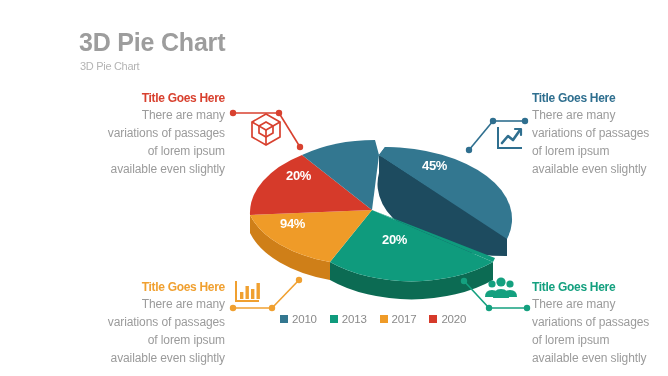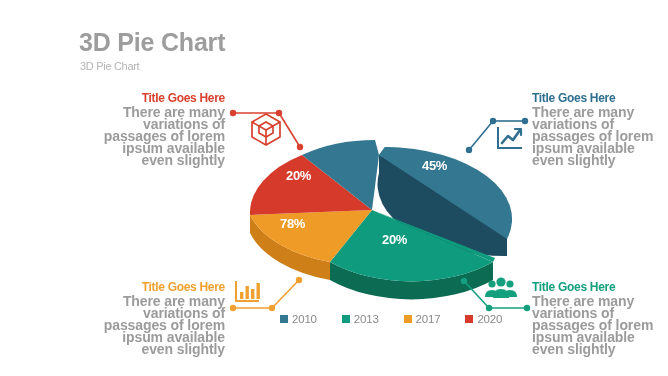--- a/index.html
+++ b/index.html
@@ -20,42 +20,42 @@
     font-size:11px;color:#b4b4b4;letter-spacing:-0.3px;
   }
 
   
   .callout{position:absolute;width:126px;}
   .callout .c-title{
     font-size:12px;font-weight:bold;letter-spacing:-0.3px;line-height:13px;
     margin-bottom:1px;
   }
   .callout .c-body{
-    font-size:14px;color:#9b9b9b;line-height:12px;letter-spacing:-0.1px;font-weight:bold;
+    font-size:12px;color:#9b9b9b;line-height:18px;letter-spacing:-0.1px;
   }
   .callout.right-text{text-align:right;}
   .callout.left-text{text-align:left;}
 
   .co-tl{left:62px;top:92px;}
   .co-tr{left:495px;top:92px;}
   .co-bl{left:62px;top:281px;}
   .co-br{left:495px;top:281px;}
 
   .co-tl .c-title{color:#d8412f;}
   .co-bl .c-title{color:#f0a030;}
   .co-tr .c-title{color:#2f6f8f;}
   .co-br .c-title{color:#14a07f;}
 
   
   .overlay{position:absolute;left:0;top:0;width:668px;height:376px;}
 
   
   .legend{
     position:absolute;left:243px;top:313px;
-    display:flex;align-items:center;gap:25px;
+    display:flex;align-items:center;gap:13px;
   }
   .legend-item{display:flex;align-items:center;gap:4px;}
   .legend-sw{width:8px;height:8px;display:block;}
   .legend-lbl{font-size:11.5px;color:#8a8a8a;letter-spacing:-0.2px;}
 
   
   .pie-label{
     position:absolute;color:#fff;font-size:13px;font-weight:bold;
     letter-spacing:-0.3px;
   }
@@ -158,21 +158,21 @@
       <circle cx="473" cy="284" r="3.6"></circle>
       <path d="M 448 297 q 0 -7 7 -7 q 7 0 7 7 Z"></path>
       <path d="M 466 297 q 0 -7 7 -7 q 7 0 7 7 Z"></path>
       <circle cx="464" cy="282" r="4.6"></circle>
       <path d="M 456 298 q 0 -9 8 -9 q 8 0 8 9 Z"></path>
     </g>
   </svg>
 
   <div class="pie-label" style="left:385px;top:158px;text-align:center;">45%</div>
   <div class="pie-label" style="left:345px;top:232px;">20%</div>
-  <div class="pie-label" style="left:243px;top:216px;">78%</div>
+  <div class="pie-label" style="left:243px;top:216px;">94%</div>
   <div class="pie-label" style="left:249px;top:168px;">20%</div>
 
   <div class="callout co-tl right-text">
     <div class="c-title">Title Goes Here</div>
     <div class="c-body">There are many variations of passages of lorem ipsum available even slightly</div>
   </div>
 
   <div class="callout co-tr left-text">
     <div class="c-title">Title Goes Here</div>
     <div class="c-body">There are many variations of passages of lorem ipsum available even slightly</div>

